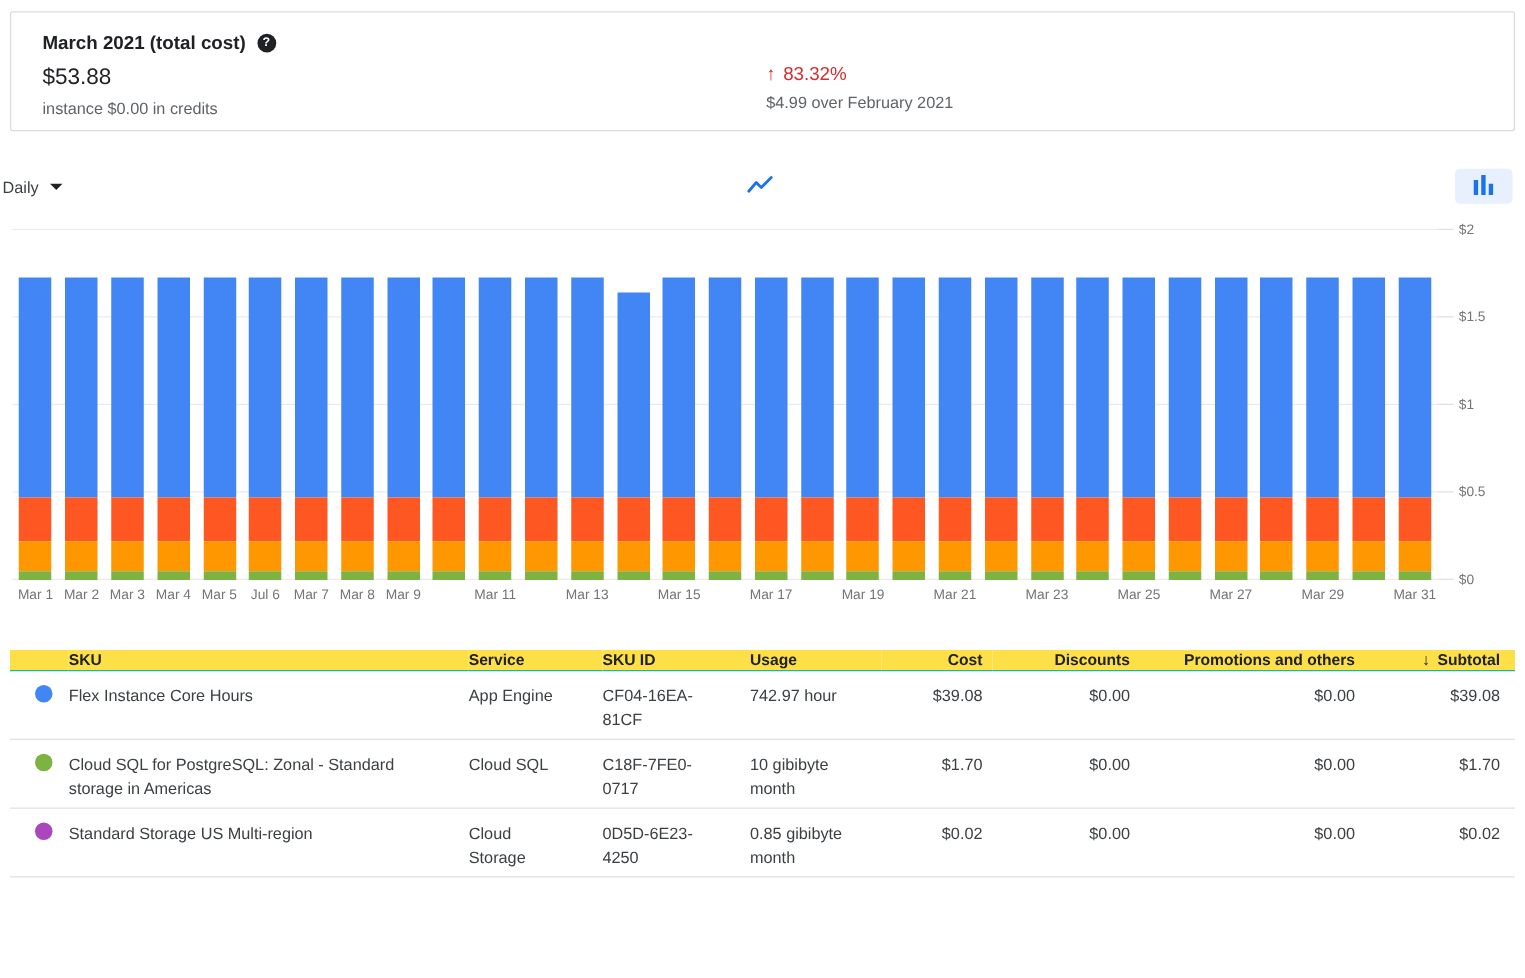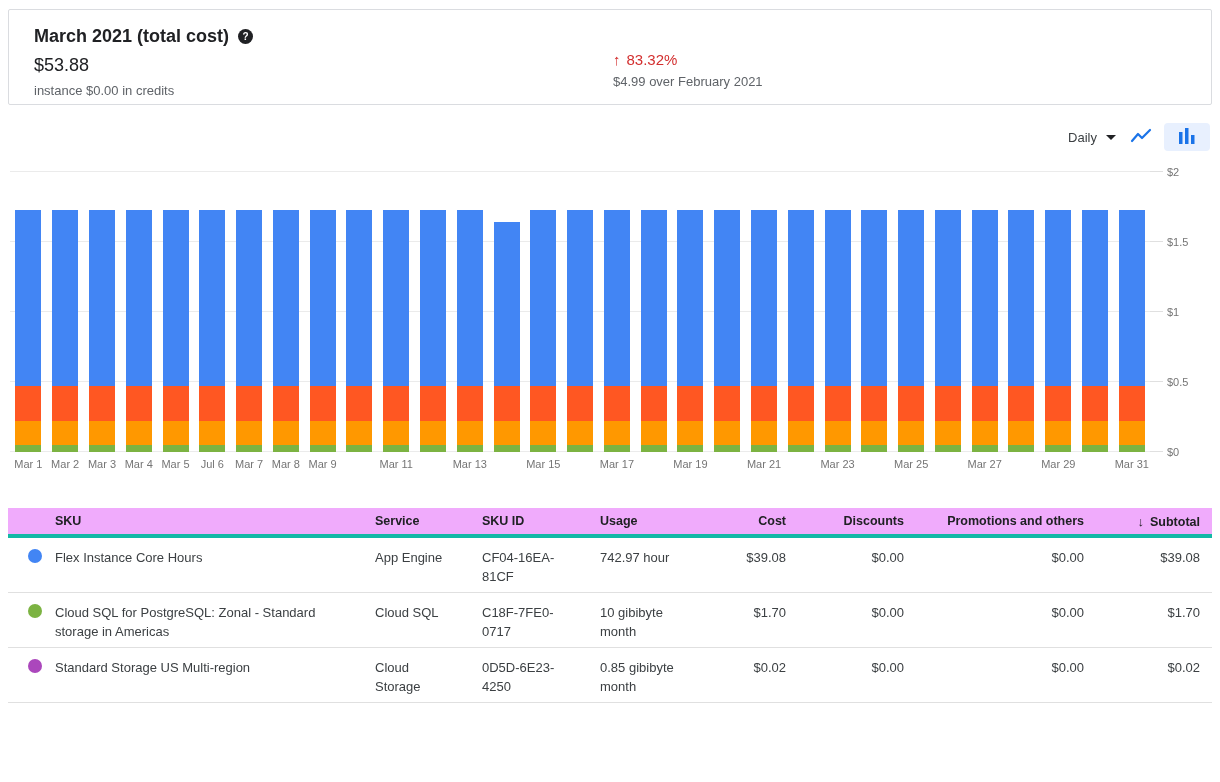--- a/index.html
+++ b/index.html
@@ -4,35 +4,35 @@
 <style>
   * { margin:0; padding:0; box-sizing:border-box; }
   html,body { width:1220px; height:782px; background:#fff; overflow:hidden;
               font-family:"Liberation Sans", sans-serif; color:#202124; }
 
   
   .summary-card { position:relative; margin:9px 8px 0 8px; height:96px;
                   border:1px solid #dadce0; border-radius:2px; background:#fff; }
   .card-left { position:absolute; left:25px; top:16px; }
   .card-title-row { display:flex; align-items:center; gap:9px; }
-  .card-title { font-size:18px; font-weight:bold; color:#202124; }
+  .card-title { font-size:15px; font-weight:bold; color:#202124; }
   .help-icon { width:15px; height:15px; border-radius:50%; background:#202124;
                color:#fff; font-size:10px; font-weight:bold; display:inline-flex;
                align-items:center; justify-content:center; cursor:pointer; }
   .card-amount { font-size:18px; margin-top:8px; color:#202124; }
   .card-note { font-size:13px; color:#5f6368; margin-top:7px; }
   .card-right { position:absolute; left:604px; top:41px; }
   .pct-row { display:flex; align-items:center; gap:6px; color:#d32f2f;
              font-size:15px; }
   .pct-arrow { font-weight:bold; font-size:15px; }
   .pct-note { font-size:13px; color:#5f6368; margin-top:6px; }
 
   
-  .chart-toolbar { margin-top:17px; height:30px; display:flex; align-items:center;
-                   justify-content:flex-end; padding-right:10px; }
+  .chart-toolbar { margin-top:29px; height:30px; display:flex; align-items:center;
+                   justify-content:space-between; padding-right:10px; }
   .interval-dropdown { display:flex; align-items:center; gap:9px; font-size:13px;
                        color:#3c4043; cursor:pointer; padding:4px 2px; }
   .caret-down { width:0; height:0; border-left:5px solid transparent;
                 border-right:5px solid transparent; border-top:5px solid #202124; }
   .icon-btn { width:46px; height:28px; border:none; background:transparent;
               border-radius:4px; display:flex; align-items:center;
               justify-content:center; cursor:pointer; }
   .icon-btn.active { background:#e8f0fe; }
 
   
@@ -45,23 +45,23 @@
           align-items:flex-end; }
   .bar-slot { flex:1; display:flex; justify-content:center; align-items:flex-end; height:100%; }
   .bar { width:26px; display:flex; flex-direction:column; cursor:pointer; }
   .xlabels { display:flex; margin:6px 70px 0 10px; }
   .xlabel { flex:1; text-align:center; font-size:11px; color:#757575;
             white-space:nowrap; overflow:visible; }
 
   
   table.sku-table { margin:38px 8px 0 8px; width:1204px; border-collapse:collapse;
                     table-layout:fixed; font-size:13px; color:#3c4043; }
-  .sku-table thead th { background:#f0abfc; height:28px; font-size:12.5px;
+  .sku-table thead th { background:#fde047; height:16px; font-size:12.5px;
                         font-weight:bold; color:#202124; text-align:left;
-                        vertical-align:middle; border-bottom:4px solid #14b8a6; }
+                        vertical-align:middle; border-bottom:1px solid #14b8a6; }
   .sku-table th.num, .sku-table td.num { text-align:right; }
   .sku-table th:nth-child(5), .sku-table td:nth-child(5) { padding-right:10px; }
   .sku-table th.num, .sku-table td.num { padding-right:8px; }
   .sku-table th:last-child, .sku-table td:last-child { padding-right:12px; }
   .sku-table td { vertical-align:top; padding-top:10px; padding-bottom:6px;
                   border-bottom:1px solid #e0e0e0; line-height:19px; }
   .sku-table tbody tr { height:49px; }
   .sku-table td.svc { padding-right:25px; }
   .sku-table td.skuid { padding-right:30px; }
   .sku-table td.sku-name { padding-right:20px; }

